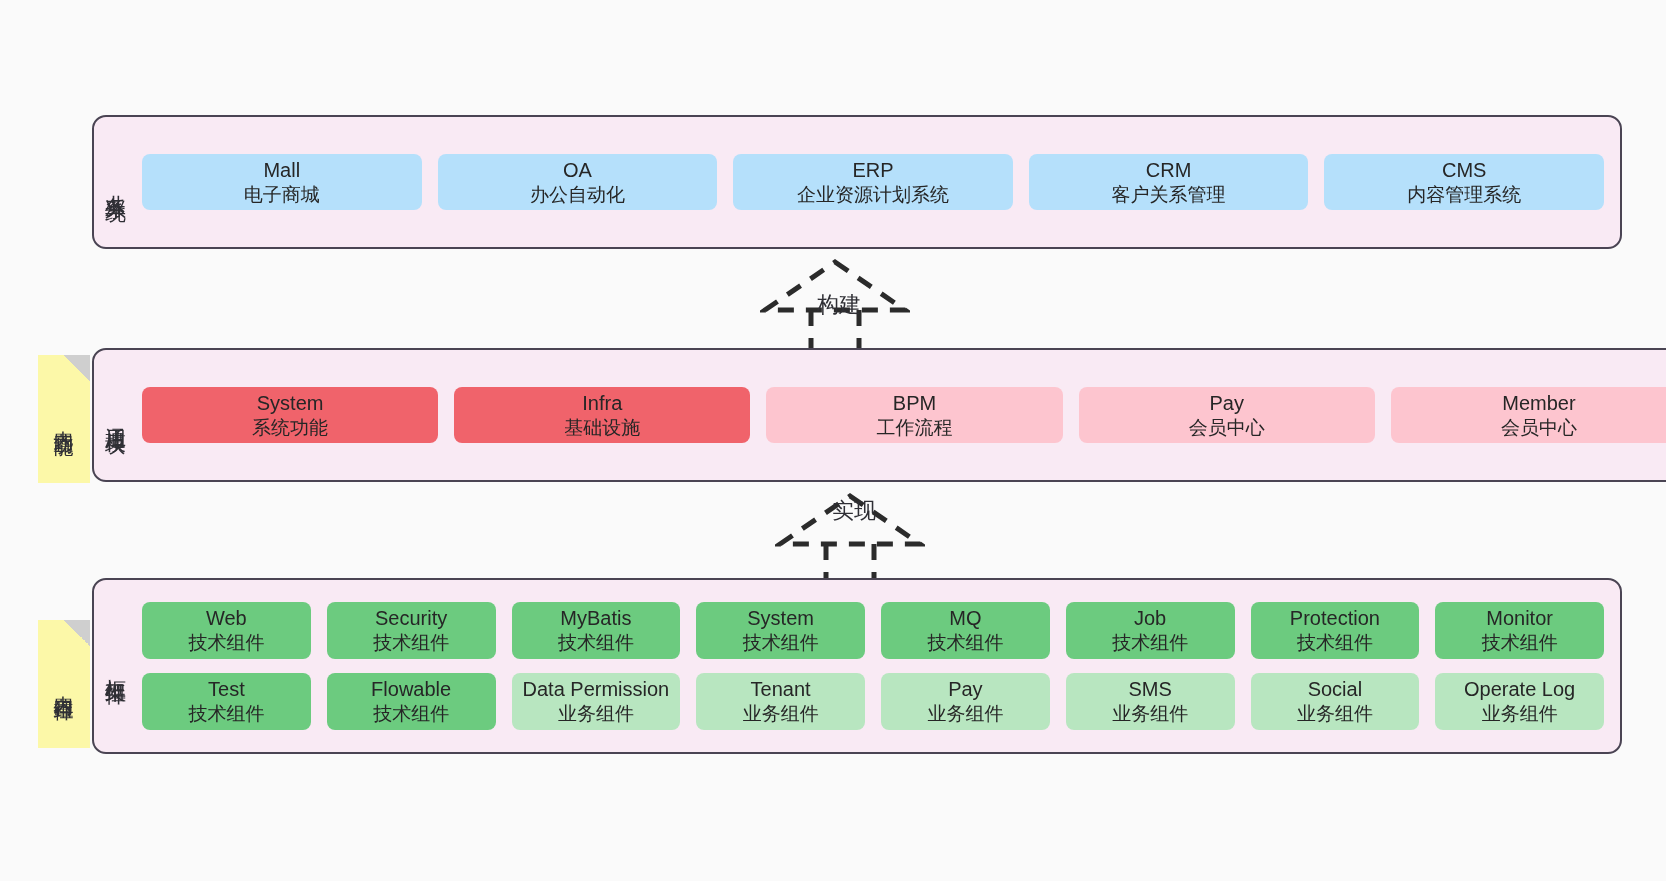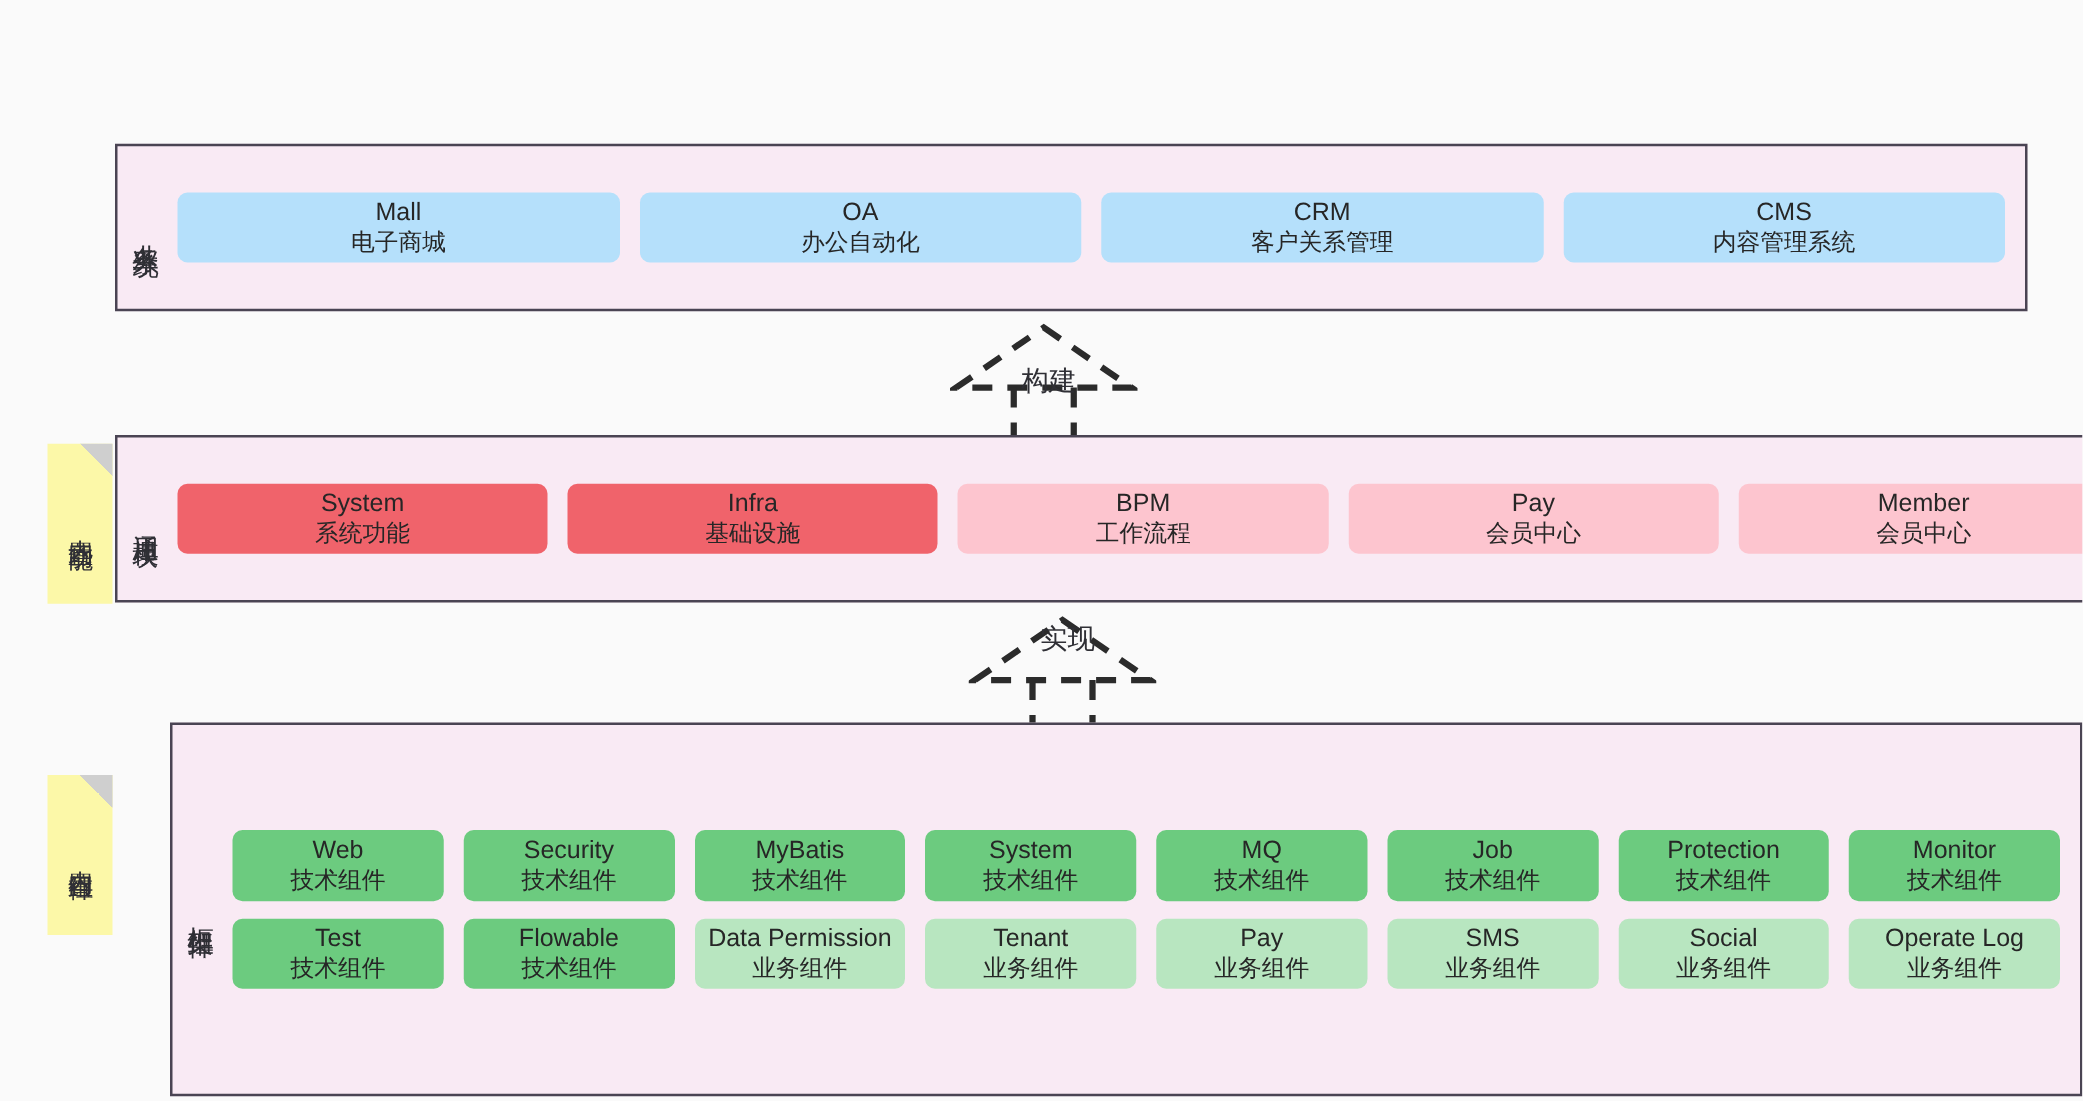--- a/index.html
+++ b/index.html
@@ -14,21 +14,21 @@
     height: 881px;
     background: #fafafa;
     overflow: hidden;
   }
 
   
   .band {
     position: absolute;
     background: #f9eaf4;
     border: 2px solid #4a4453;
-    border-radius: 0;
+    border-radius: 14px;
     display: flex;
     align-items: stretch;
   }
   .band-title {
     flex: 0 0 auto;
     width: 44px;
     display: flex;
     align-items: center;
     justify-content: center;
     font-size: 21px;
@@ -117,20 +117,24 @@
       <div class="row">
         <div class="cell c-blue">
           <span class="t1">Mall</span>
           <span class="t2">电子商城</span>
         </div>
         <div class="cell c-blue">
           <span class="t1">OA</span>
           <span class="t2">办公自动化</span>
         </div>
         <div class="cell c-blue">
+          <span class="t1">ERP</span>
+          <span class="t2">企业资源计划系统</span>
+        </div>
+        <div class="cell c-blue">
           <span class="t1">CRM</span>
           <span class="t2">客户关系管理</span>
         </div>
         <div class="cell c-blue">
           <span class="t1">CMS</span>
           <span class="t2">内容管理系统</span>
         </div>
       </div>
     </div>
   </div>
@@ -180,21 +184,21 @@
       <polygon points="75,4 145,52 5,52" fill="#fafafa" stroke="#2b2b2b" stroke-width="5" stroke-dasharray="16,12" stroke-linejoin="miter"></polygon>
       <path d="M 51,52 L 51,92 M 99,52 L 99,92" fill="none" stroke="#2b2b2b" stroke-width="5" stroke-dasharray="16,12"></path>
     </svg>
   </div>
   <div class="uml-label" style="left:832px; top:496px;">实现</div>
 
   <div class="note" style="left:38px; top:620px; width:52px; height:128px;">
     <span>内置组件</span>
   </div>
 
-  <div class="band" id="band-framework" style="left:92px; top:578px; width:1530px; height:299px;margin-left:44px;">
+  <div class="band" id="band-framework" style="left:92px; top:578px; width:1530px; height:176px;">
     <div class="band-title">框架组件</div>
     <div class="band-body">
 
       <div class="row">
         <div class="cell c-green">
           <span class="t1">Web</span>
           <span class="t2">技术组件</span>
         </div>
         <div class="cell c-green">
           <span class="t1">Security</span>

